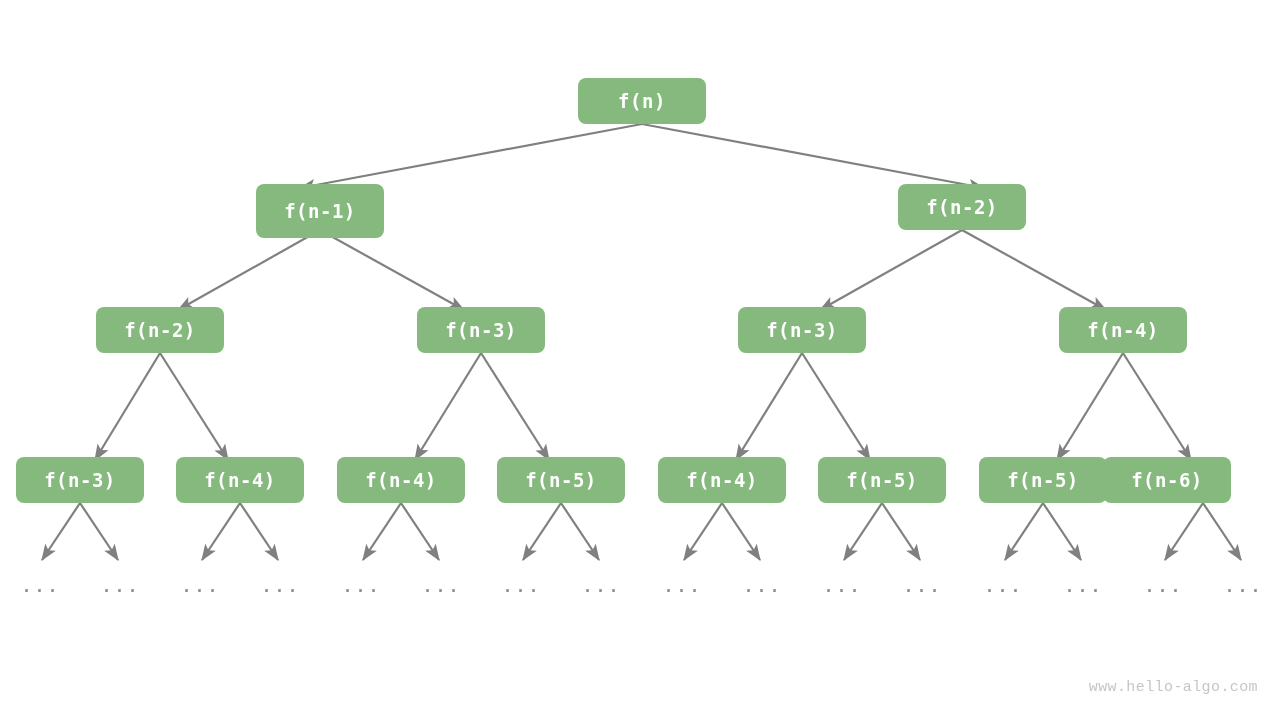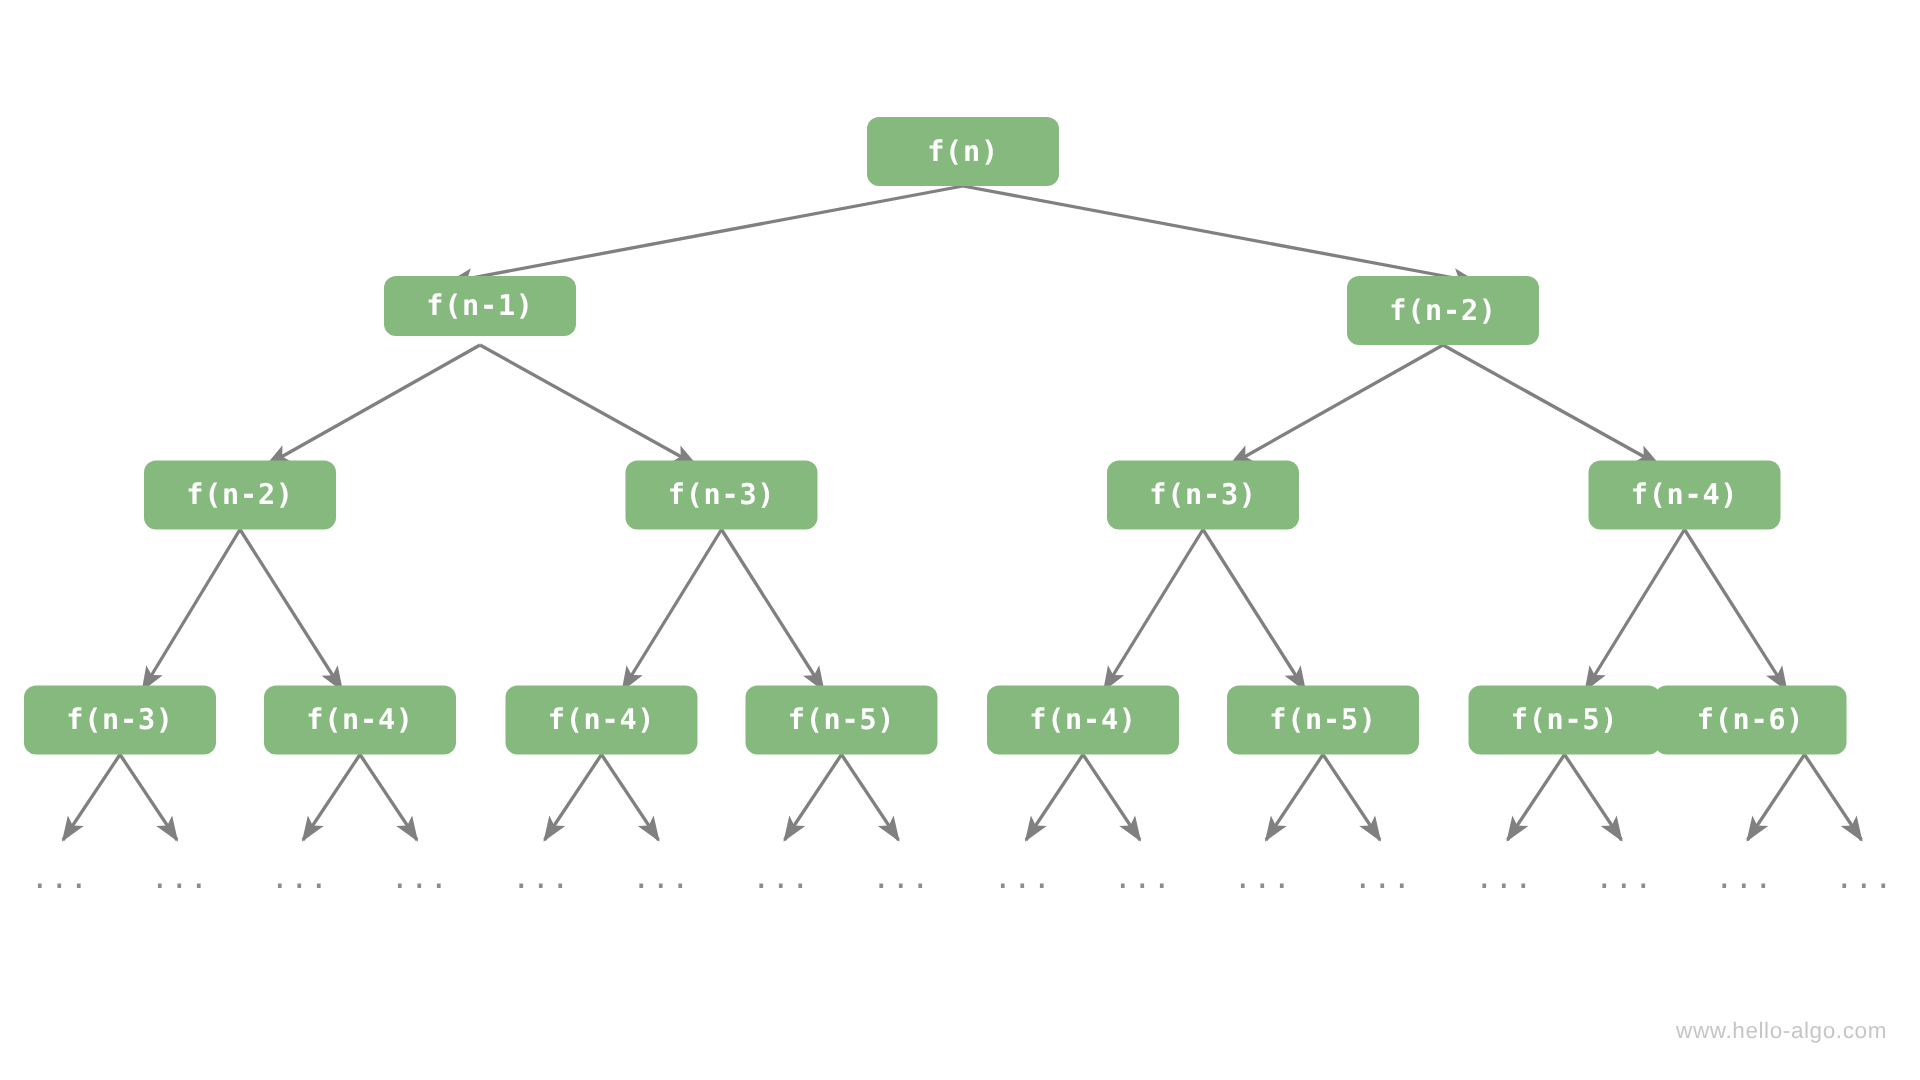--- a/index.html
+++ b/index.html
@@ -52,21 +52,21 @@
     letter-spacing: 1px;
     transform: translate(-50%, -50%);
     z-index: 2;
     white-space: nowrap;
   }
   #watermark {
     position: absolute;
     right: 22px;
     bottom: 24px;
     color: #c6c6c6;
-    font-family: Liberation Sans, sans-serif;
+    font-family: Liberation Mono, monospace;
     font-size: 15px;
     letter-spacing: 0.4px;
     white-space: nowrap;
     z-index: 3;
   }
 </style>
 </head>
 <body style="background: rgb(255, 255, 255);">
 
 <div id="canvas">
@@ -106,21 +106,21 @@
         <line x1="882" y1="503" x2="920" y2="560" stroke="#808080" stroke-width="2.2" marker-end="url(#arrowhead)"></line>
         <line x1="1043" y1="503" x2="1005" y2="560" stroke="#808080" stroke-width="2.2" marker-end="url(#arrowhead)"></line>
         <line x1="1043" y1="503" x2="1081" y2="560" stroke="#808080" stroke-width="2.2" marker-end="url(#arrowhead)"></line>
         <line x1="1203" y1="503" x2="1165" y2="560" stroke="#808080" stroke-width="2.2" marker-end="url(#arrowhead)"></line>
         <line x1="1203" y1="503" x2="1241" y2="560" stroke="#808080" stroke-width="2.2" marker-end="url(#arrowhead)"></line>
       </g>
   </svg>
 
   <div id="nodes-layer">
       <div class="node" style="left: 578px; top: 78px; width: 128px; height: 46px; background: rgb(134, 185, 126); color: rgb(255, 255, 255);">f(n)</div>
-      <div class="node" style="left: 256px; top: 184px; width: 128px; height: 40px; background: rgb(134, 185, 126); color: rgb(255, 255, 255);">f(n-1)</div>
+      <div class="node" style="left: 256px; top: 184px; width: 128px; height: 54px; background: rgb(134, 185, 126); color: rgb(255, 255, 255);">f(n-1)</div>
       <div class="node" style="left: 898px; top: 184px; width: 128px; height: 46px; background: rgb(134, 185, 126); color: rgb(255, 255, 255);">f(n-2)</div>
       <div class="node" style="left: 96px; top: 307px; width: 128px; height: 46px; background: rgb(134, 185, 126); color: rgb(255, 255, 255);">f(n-2)</div>
       <div class="node" style="left: 417px; top: 307px; width: 128px; height: 46px; background: rgb(134, 185, 126); color: rgb(255, 255, 255);">f(n-3)</div>
       <div class="node" style="left: 738px; top: 307px; width: 128px; height: 46px; background: rgb(134, 185, 126); color: rgb(255, 255, 255);">f(n-3)</div>
       <div class="node" style="left: 1059px; top: 307px; width: 128px; height: 46px; background: rgb(134, 185, 126); color: rgb(255, 255, 255);">f(n-4)</div>
       <div class="node" style="left: 16px; top: 457px; width: 128px; height: 46px; background: rgb(134, 185, 126); color: rgb(255, 255, 255);">f(n-3)</div>
       <div class="node" style="left: 176px; top: 457px; width: 128px; height: 46px; background: rgb(134, 185, 126); color: rgb(255, 255, 255);">f(n-4)</div>
       <div class="node" style="left: 337px; top: 457px; width: 128px; height: 46px; background: rgb(134, 185, 126); color: rgb(255, 255, 255);">f(n-4)</div>
       <div class="node" style="left: 497px; top: 457px; width: 128px; height: 46px; background: rgb(134, 185, 126); color: rgb(255, 255, 255);">f(n-5)</div>
       <div class="node" style="left: 658px; top: 457px; width: 128px; height: 46px; background: rgb(134, 185, 126); color: rgb(255, 255, 255);">f(n-4)</div>

